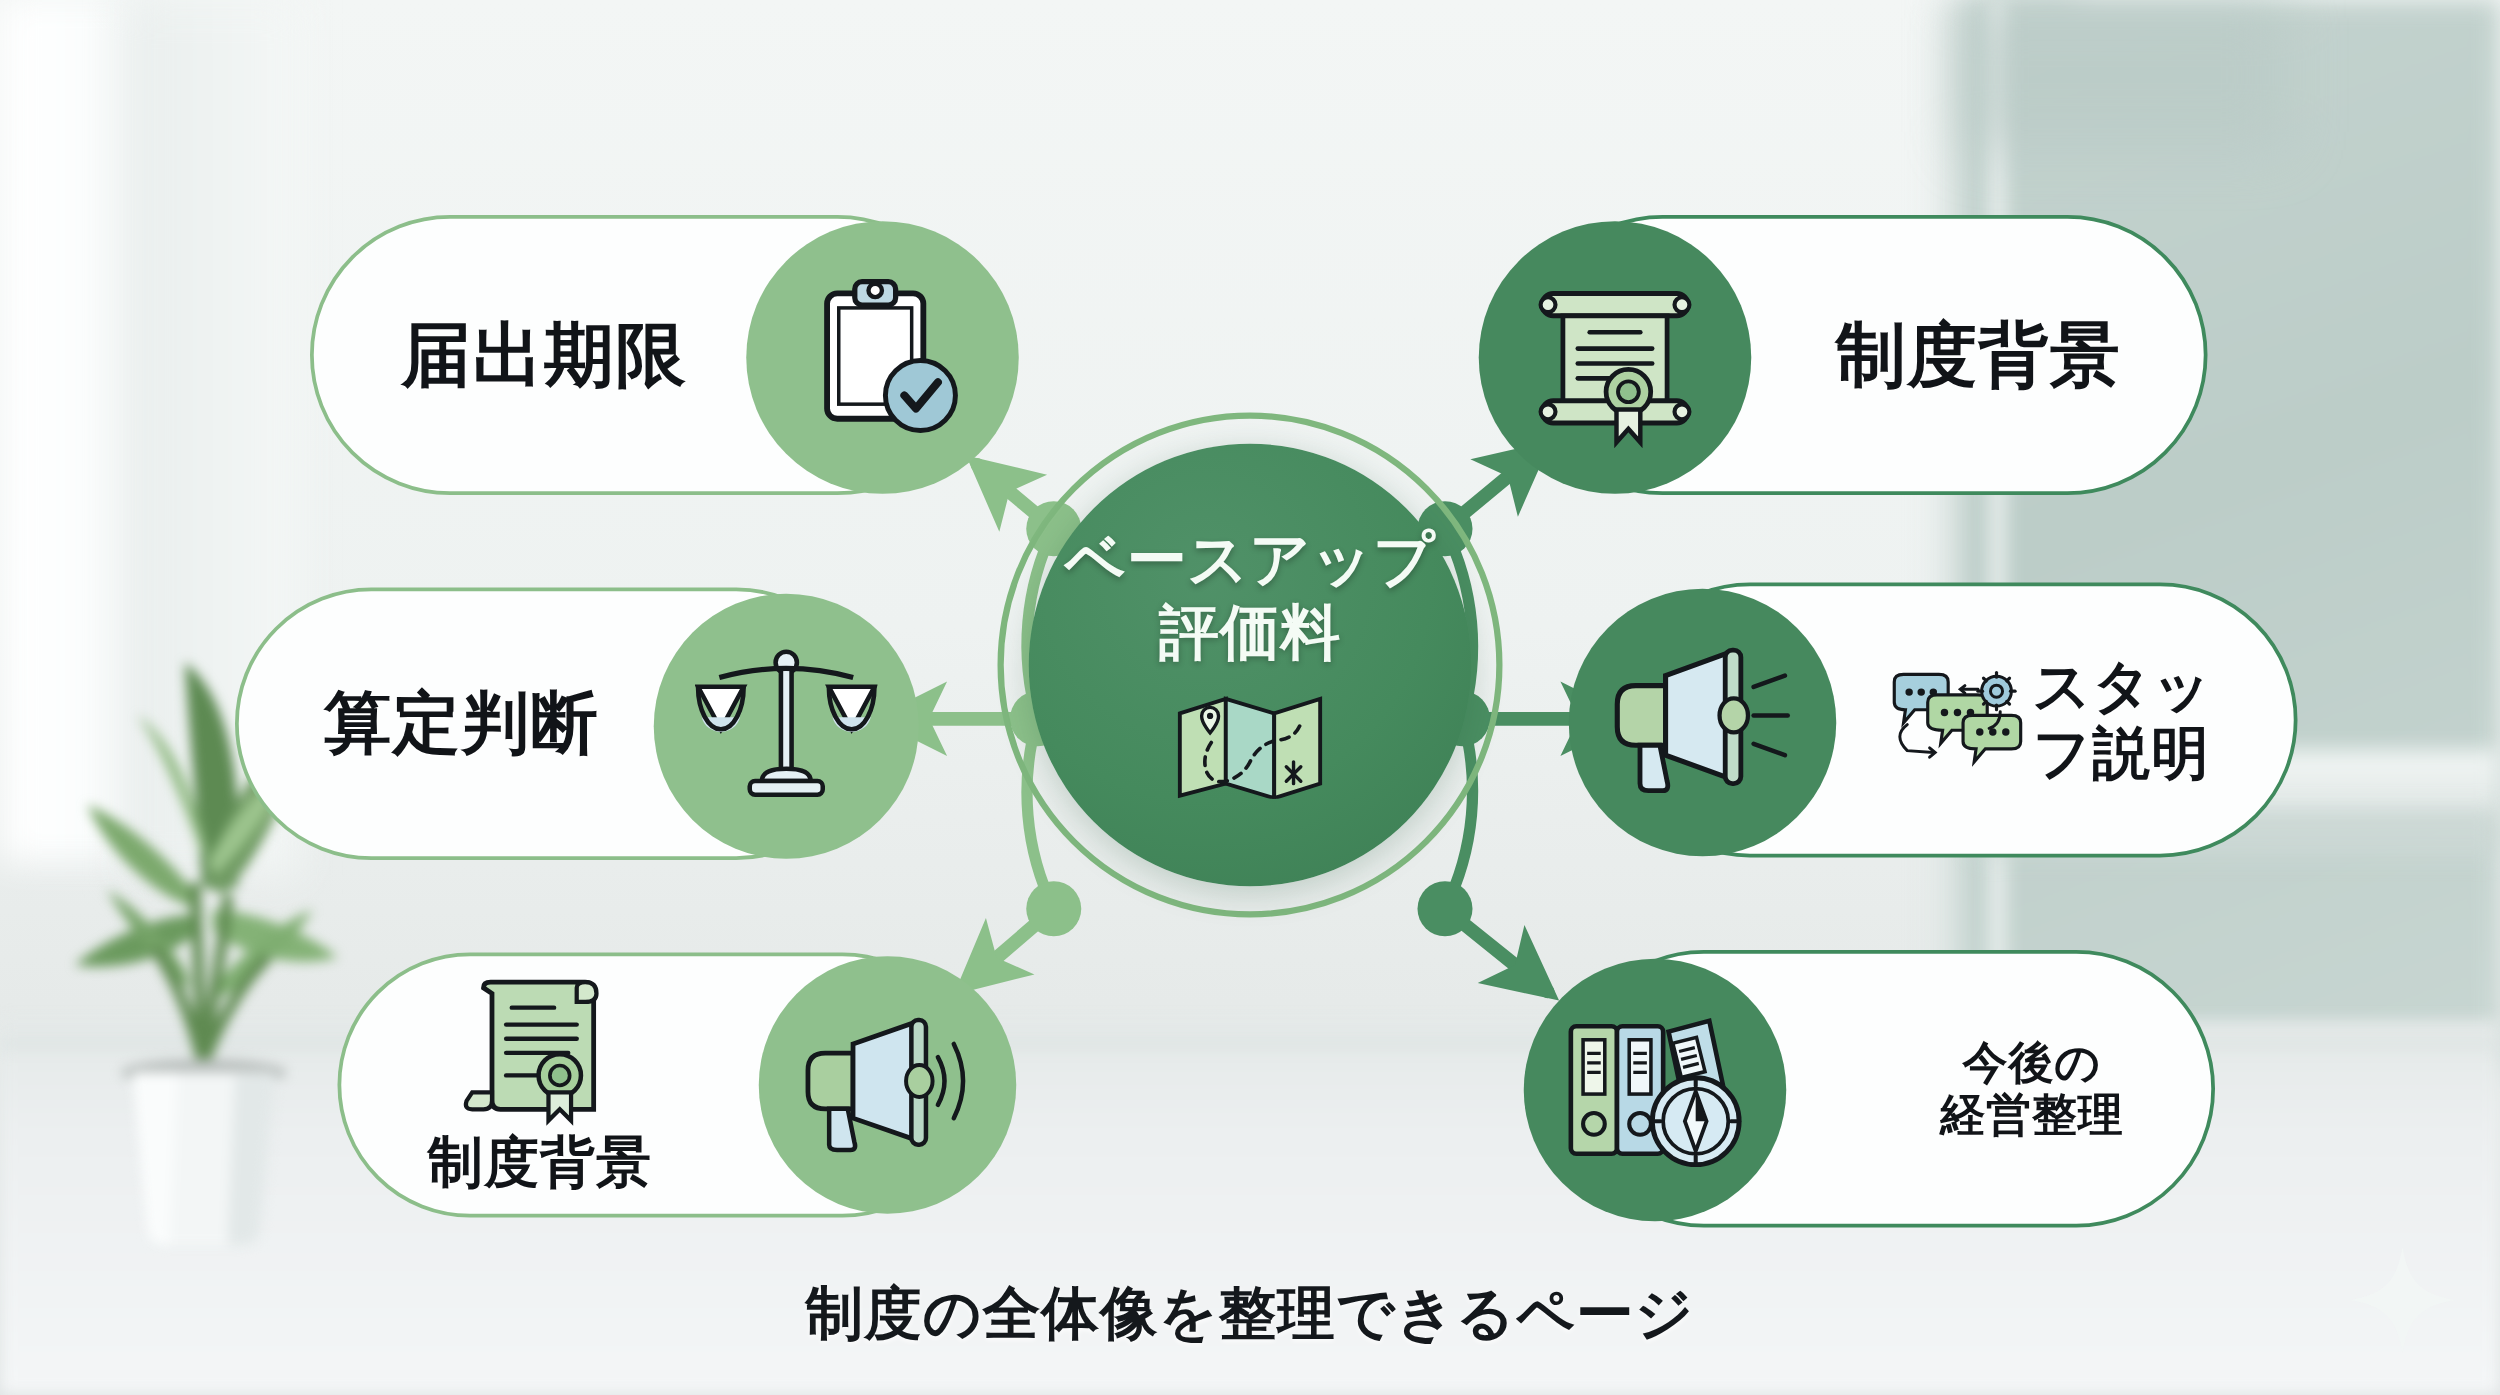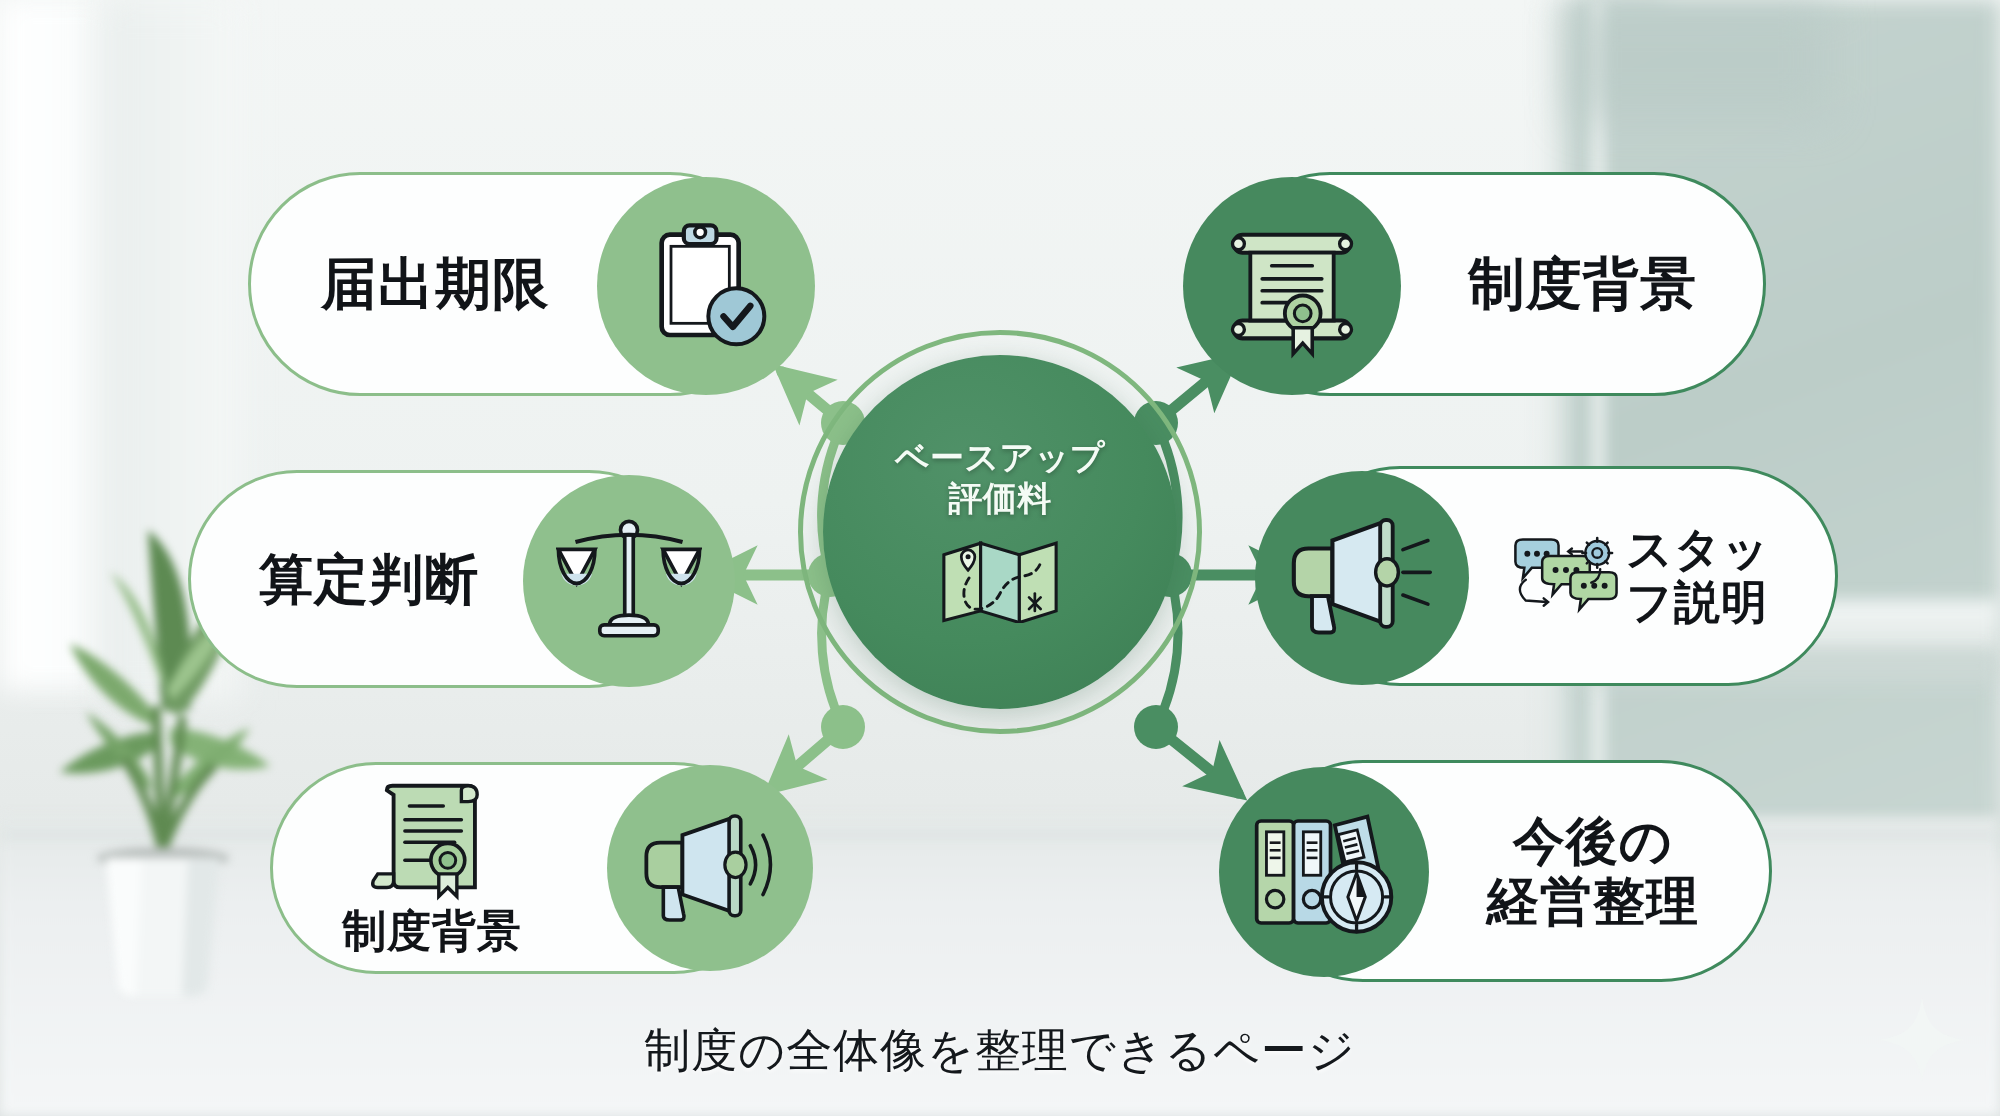--- a/index.html
+++ b/index.html
@@ -137,50 +137,50 @@
   #card-staff .cardcol {
     margin-right:30px; display:flex; flex-direction:row;
     align-items:center; gap:2px; width:300px;
   }
   #card-staff .pill-label { font-size:46px; }
   #card-staff .disc { width:214px; height:214px; left:-38px; top:2px; }
 
   
   #card-future { left:1252px; top:760px; width:520px; height:222px;
                  justify-content:flex-end; }
-  #card-future .pill-label { font-size:52px; margin-right:70px; text-align:center; }
+  #card-future .pill-label { font-size:36px; margin-right:70px; text-align:center; }
   #card-future .disc { width:210px; height:210px; left:-36px; top:4px; }
 
   
   #hub { position:absolute; left:798px; top:330px; width:404px; height:404px; }
   #hub-ring {
     position:absolute; inset:0; border-radius:50%;
     border:5px solid #7fb77e;
     background:transparent;
   }
   #hub-core {
     position:absolute; left:25px; top:25px; width:354px; height:354px;
     border-radius:50%;
     background:radial-gradient(circle at 40% 30%,#509168 0%,#458a5d 55%,#3c7d53 100%);
     display:flex; flex-direction:column; align-items:center; justify-content:center;
     box-shadow:0 6px 26px rgba(40,90,60,.22);
   }
   #hub-core .hub-text {
-    color:#f4fbf5; font-weight:bold; font-size:34px; line-height:1.2;
+    color:#f4fbf5; font-weight:bold; font-size:48px; line-height:1.2;
     text-align:center; white-space:pre-line;
     text-shadow:0 2px 5px rgba(0,0,0,.28);
     letter-spacing:.01em;
   }
   #hub-core .hub-icon { margin-top:14px; }
 
   
   #caption {
     position:absolute; left:0; right:0; top:1020px;
     text-align:center;
-    font-size:46px; font-weight:normal; color:#14181c;
+    font-size:46px; font-weight:bold; color:#14181c;
     letter-spacing:.02em;
     text-shadow:0 2px 4px rgba(255,255,255,.85);
   }
 </style>
 </head>
 <body>
 
 <div id="bg">
   <div class="bg-base"></div>
   <div class="bg-window"></div>

